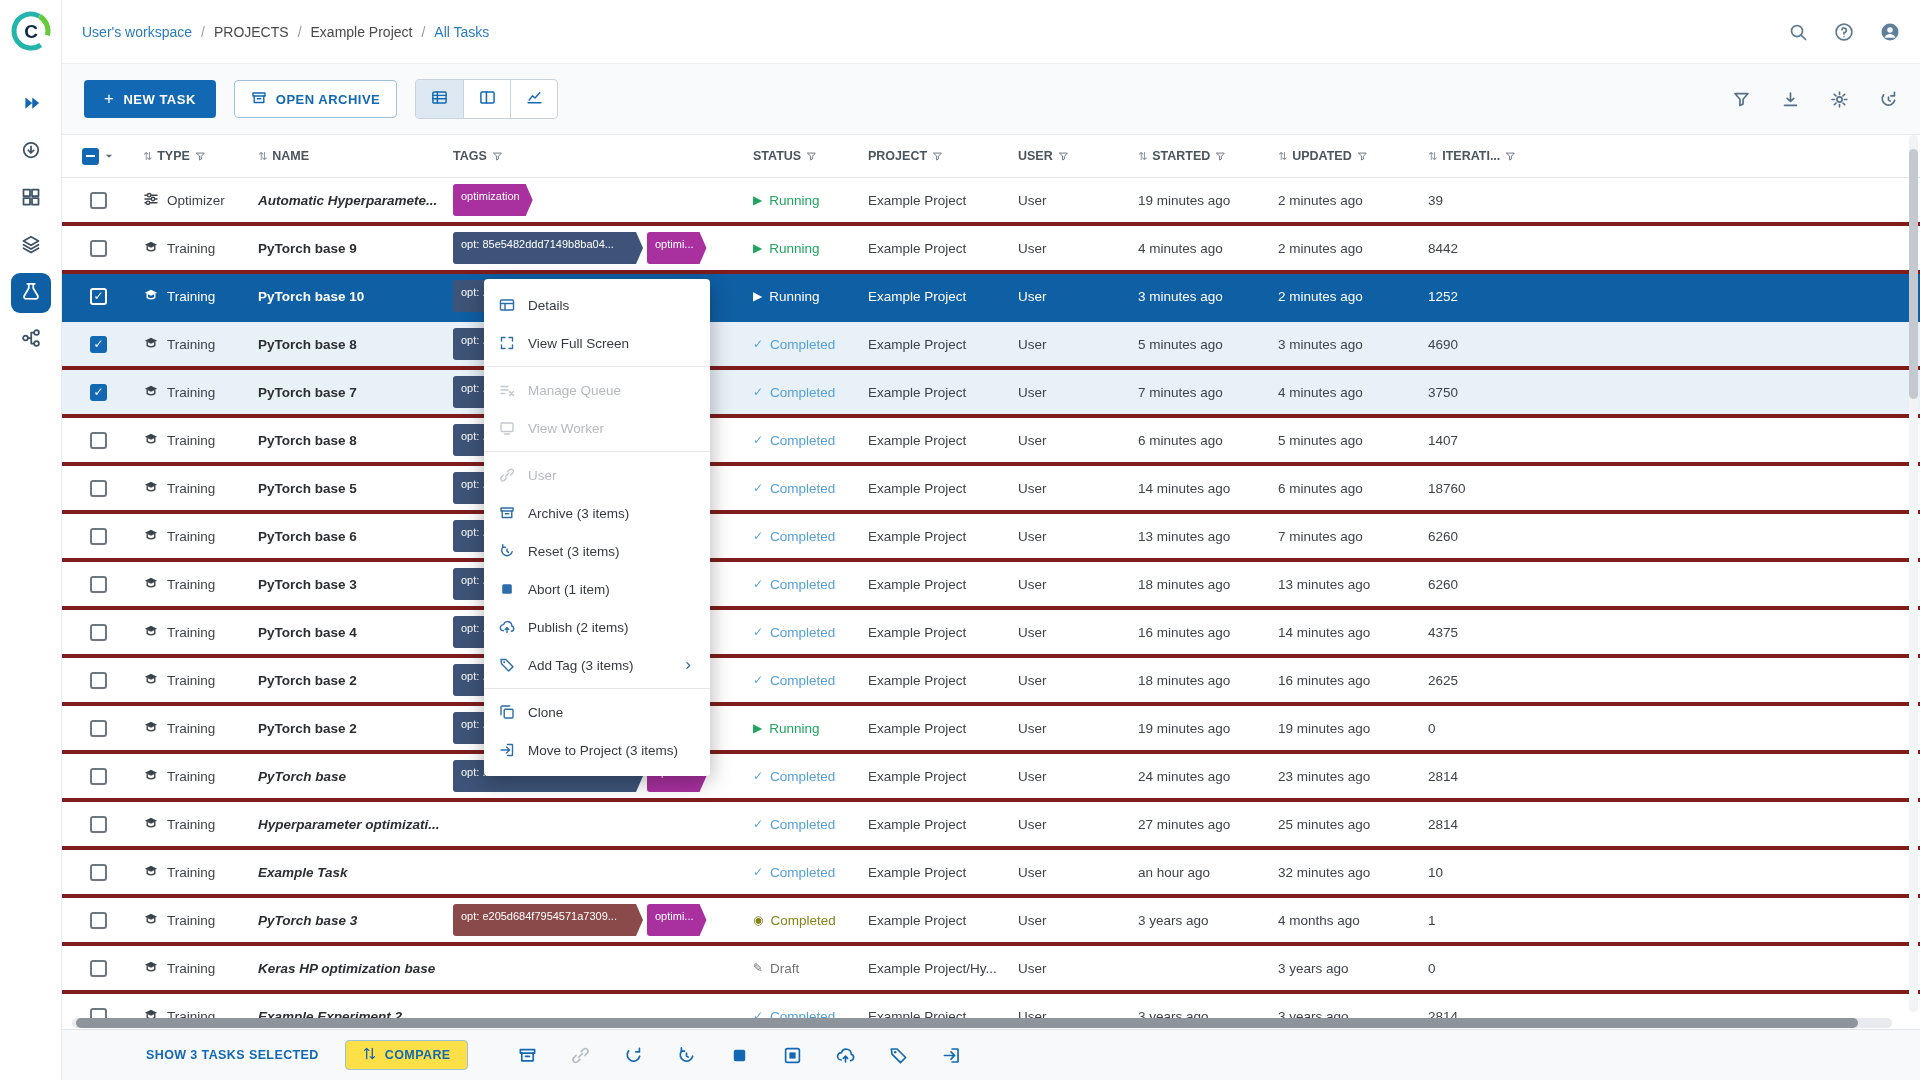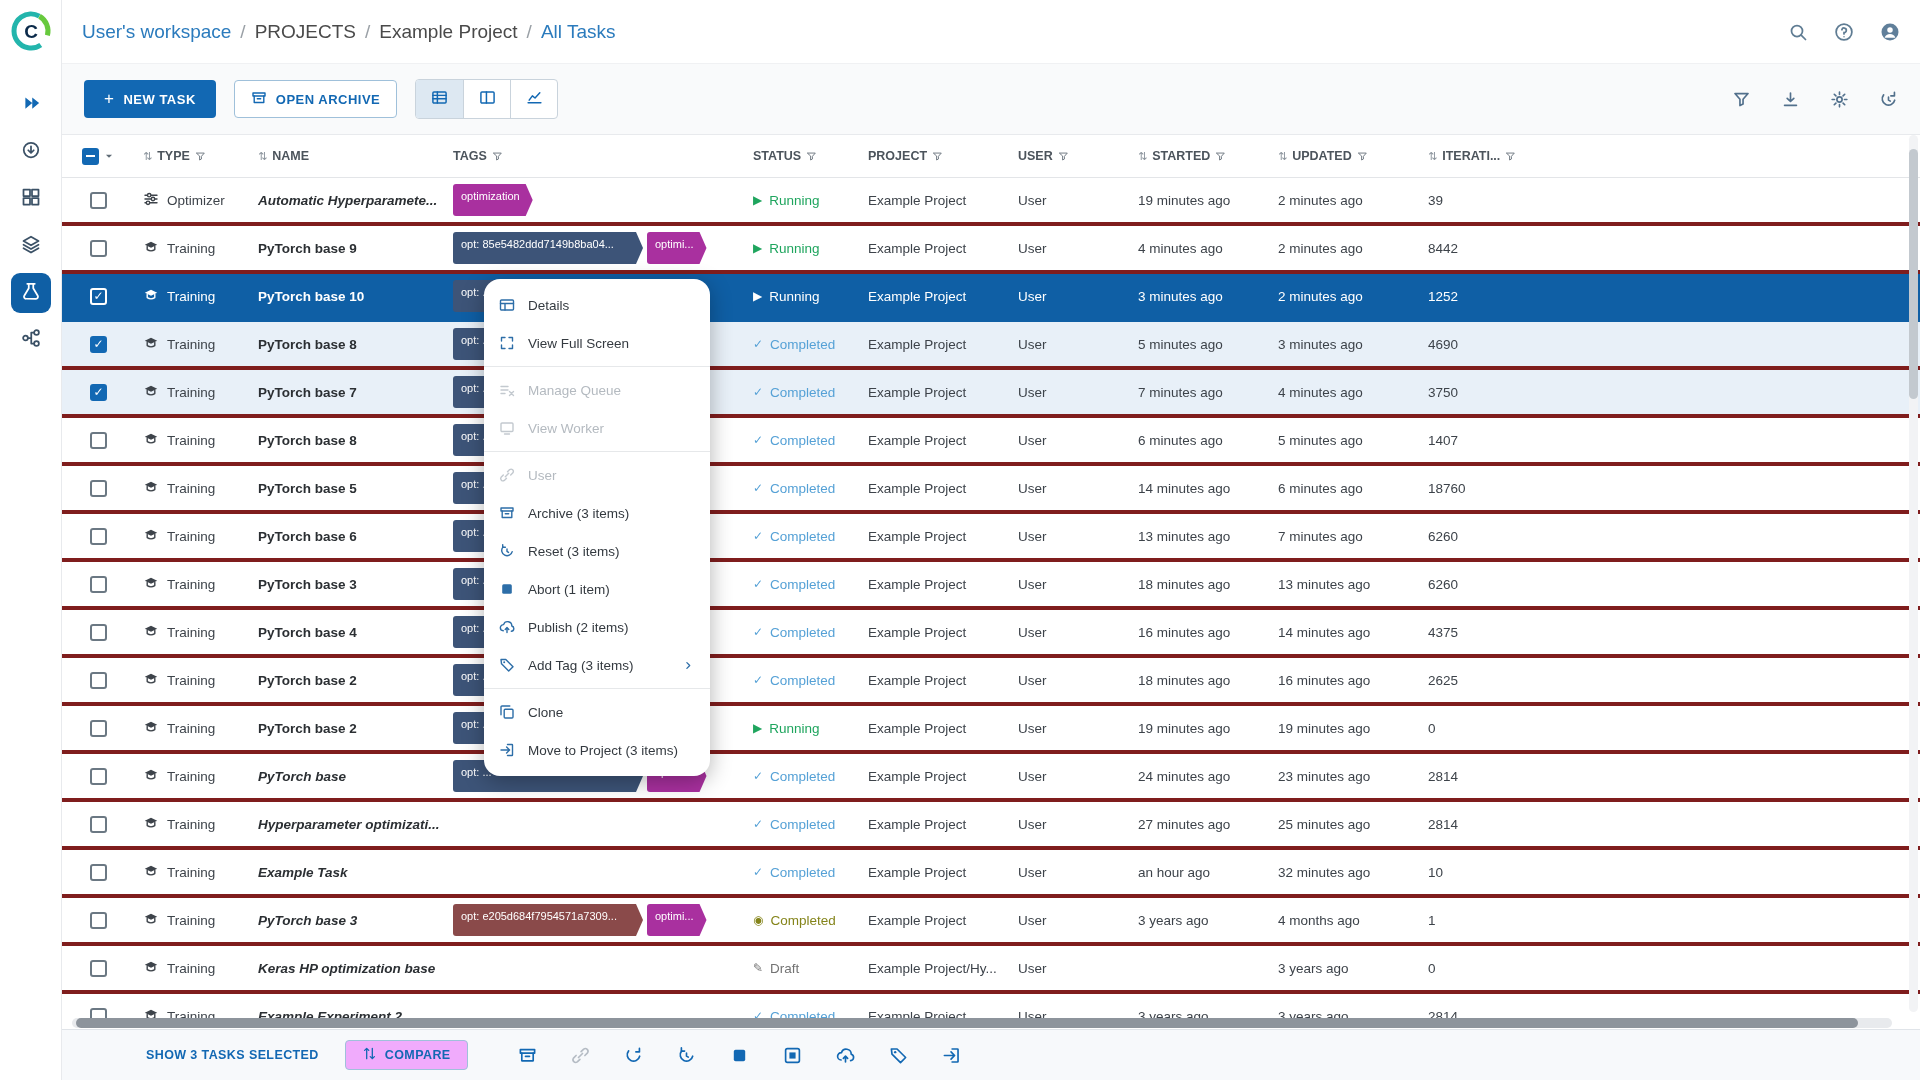--- a/index.html
+++ b/index.html
@@ -14,21 +14,21 @@
   .nav-item { width:40px; height:40px; margin:7px 0; display:flex; align-items:center; justify-content:center;
               color:#3b5166; border-radius:9px; cursor:pointer; }
   .nav-item.first { color:#1268b3; }
   .nav-item.active { background:#0f5fa5; color:#fff; }
 
   
   .main { flex:1; display:flex; flex-direction:column; position:relative; min-width:0; }
 
   .topbar { height:64px; display:flex; align-items:center; padding:0 20px; position:relative;
             border-bottom:1px solid #f0f1f3; background:#fff; }
-  .breadcrumb { display:flex; align-items:center; gap:9px; font-size:19px; }
+  .breadcrumb { display:flex; align-items:center; gap:9px; font-size:14px; }
   .crumb { color:#4a4a4a; white-space:nowrap; }
   .crumb.link { color:#2b7bbd; cursor:pointer; }
   .crumb-sep { color:#9aa0a6; }
   .tabs { position:absolute; left:50%; top:0; transform:translateX(-50%); height:64px;
           display:flex; align-items:stretch; gap:14px; }
   .tab { display:flex; align-items:center; padding:0 18px; font-size:13px; font-weight:700;
          letter-spacing:1px; color:#5f6b76; position:relative; cursor:pointer; }
   .tab.active { color:#1268b3; }
   .tab.active::after { content:""; position:absolute; left:10px; right:10px; bottom:0; height:3px; background:#1268b3; }
   .top-icons { margin-left:auto; display:flex; align-items:center; gap:26px; color:#5f7c93; }
@@ -92,21 +92,21 @@
   .cb { width:17px; height:17px; border:2px solid #6b7883; border-radius:3px; background:#fff;
         display:inline-flex; align-items:center; justify-content:center; cursor:pointer; flex:0 0 auto; }
   .cb.checked { background:#1268b3; border-color:#1268b3; }
   .cb.checked::after { content:"✓"; color:#fff; font-size:12px; font-weight:700; }
   .row.selected .cb.checked { background:transparent; border-color:#fff; }
   .cb.ind { background:#1268b3; border-color:#1268b3; }
   .cb.ind::after { content:""; width:9px; height:2px; background:#fff; display:block; }
   .caret { color:#5f6b76; display:flex; }
 
   
-  .ctx-menu { position:absolute; left:484px; top:279px; width:226px; background:#fff; border-radius:16px;
+  .ctx-menu { position:absolute; left:484px; top:279px; width:226px; background:#fff; border-radius:4px;
               box-shadow:0 5px 22px rgba(0,0,0,.3); padding:7px 0; z-index:50; }
   .mi { height:38px; display:flex; align-items:center; gap:13px; padding:0 15px; font-size:13.5px;
         color:#343a40; cursor:pointer; }
   .mi .mico { color:#2d6ea8; display:flex; flex:0 0 auto; }
   .mi.disabled { color:#b4bac0; cursor:default; }
   .mi.disabled .mico { color:#c3c9cf; }
   .mi .sub-arrow { margin-left:auto; color:#2d6ea8; display:flex; }
   .mdiv { height:1px; background:#e6e8ea; margin:4px 0; }
 
   
@@ -115,21 +115,21 @@
   .hthumb { position:absolute; left:4px; right:34px; top:0; height:10px; background:#8d949c; border-radius:5px; }
   .vscroll { position:absolute; right:2px; top:135px; width:9px; bottom:68px; background:#f2f3f5;
              border-radius:5px; z-index:30; }
   .vthumb { position:absolute; top:14px; height:250px; width:9px; background:#c3c9cf; border-radius:5px; }
 
   
   .footer { position:absolute; left:0; right:0; bottom:0; height:51px; background:#f7f9fb;
             border-top:1px solid #e0e4e9; display:flex; align-items:center; padding:0 24px 0 84px;
             gap:26px; z-index:40; }
   .sel-label { color:#1268b3; font-size:12.5px; font-weight:700; letter-spacing:.4px; white-space:nowrap; }
-  .btn-compare { height:30px; border:1px solid #9fc0da; background:#f0abfc; color:#1268b3; border-radius:4px;
+  .btn-compare { height:30px; border:1px solid #9fc0da; background:#fde047; color:#1268b3; border-radius:4px;
                  display:flex; align-items:center; gap:8px; padding:0 16px; font-size:12.5px; font-weight:700;
                  letter-spacing:.4px; cursor:pointer; font-family:inherit; }
   .foot-icons { display:flex; align-items:center; gap:34px; margin-left:24px; }
   .fico { color:#1268b3; cursor:pointer; display:flex; }
   .fico.disabled { color:#b5bcc4; cursor:default; }
 </style>
 </head>
 <body>
 
 <div id="app">

